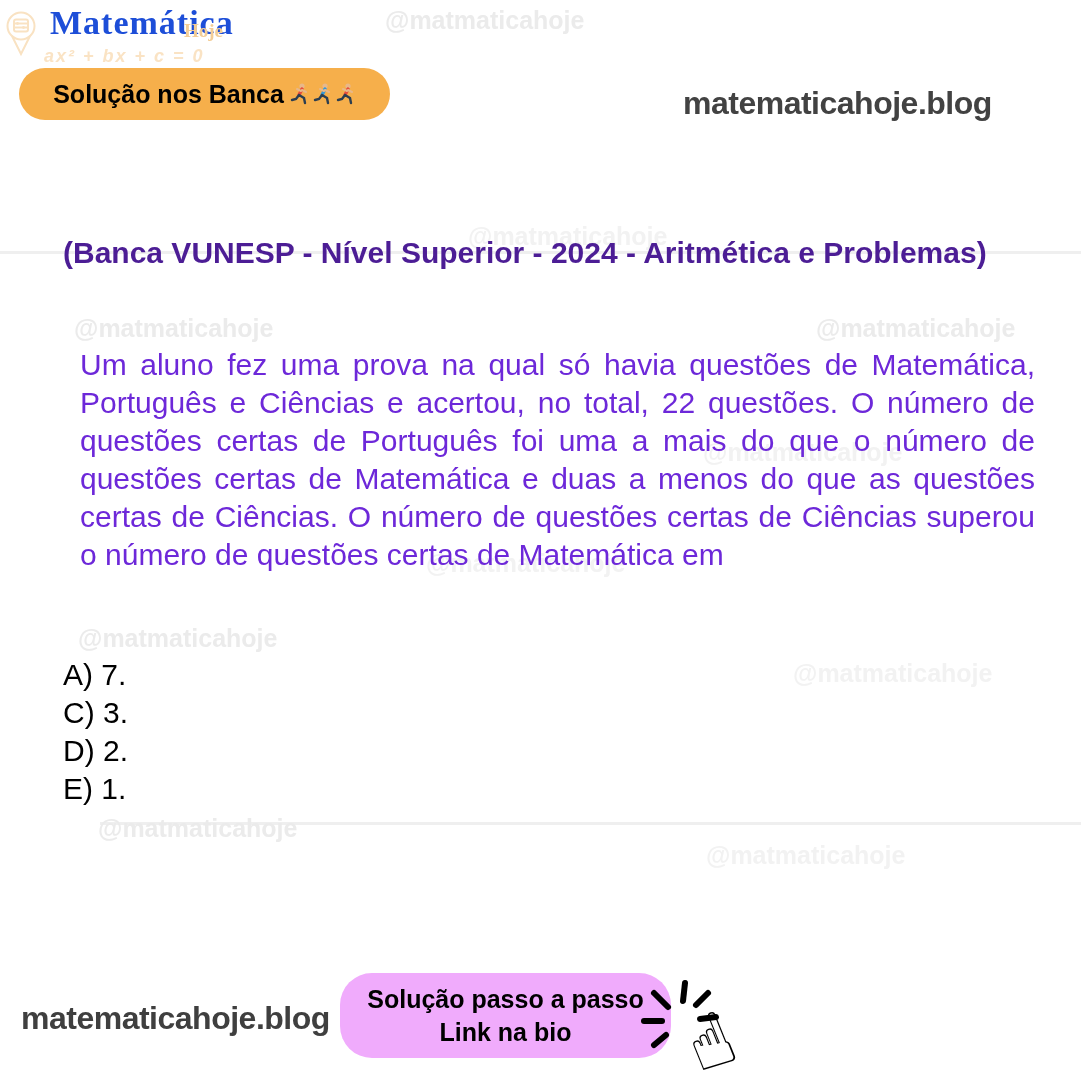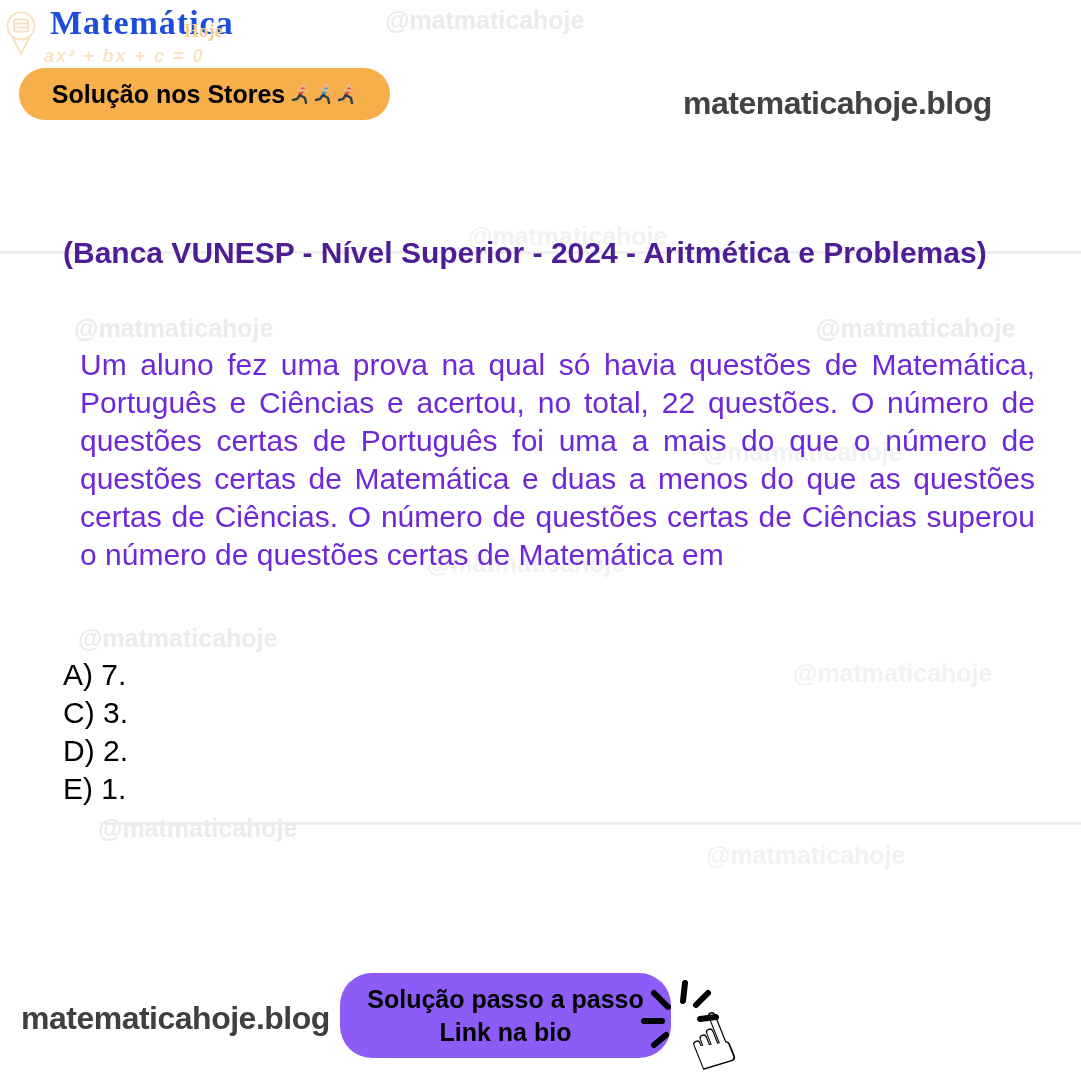--- a/index.html
+++ b/index.html
@@ -84,21 +84,21 @@
   }
   
   .site-bottom {
     position:absolute; top:1000px; left:21px;
     font-weight:bold; font-size:32px; color:#3F3F3F;
     letter-spacing:-0.5px; z-index:2;
   }
   .cta-button {
     position:absolute; top:973px; left:340px;
     width:331px; height:85px;
-    background:#8b5cf6; border-radius:32px;
+    background:#f0abfc; border-radius:32px;
     display:flex; flex-direction:column; align-items:center; justify-content:center;
     z-index:2; border:none; cursor:pointer;
   }
   .cta-button .cta-line {
     font-weight:bold; font-size:25px; line-height:33px; color:#000;
   }
   .tap-hand {
     position:absolute; top:975px; left:630px;
     width:160px; height:106px; z-index:3;
   }
@@ -143,21 +143,21 @@
         <circle cx="19.5" cy="17.5" r="1.4"></circle>
       </g>
     </svg>
   </span>
   <span class="logo-title">Matemática</span>
   <span class="logo-formula">ax² + bx + c = 0</span>
   <span class="logo-subtitle">Hoje</span>
 </div>
 
 <button class="stores-button">
-  <span class="label">Solução nos Stores</span>
+  <span class="label">Solução nos Banca</span>
   <span class="runner-group">
     <svg width="20" height="26" viewBox="0 0 20 24">
       <circle cx="12" cy="4" r="2.6" fill="#E8B88A"></circle>
       <path d="M12 7 L9 13" stroke="#E74C3C" stroke-width="3.4" stroke-linecap="round" fill="none"></path>
       <path d="M12 8 L16 10 M11 9 L7 7" stroke="#E8B88A" stroke-width="2" stroke-linecap="round" fill="none"></path>
       <path d="M9 13 L14 16 L15 21 M9 13 L6 17 L2 18" stroke="#2C3E50" stroke-width="2.4" stroke-linecap="round" fill="none"></path>
     </svg>
     <svg width="20" height="26" viewBox="0 0 20 24">
       <circle cx="12" cy="4" r="2.6" fill="#E8B88A"></circle>
       <path d="M12 7 L9 13" stroke="#3498DB" stroke-width="3.4" stroke-linecap="round" fill="none"></path>

